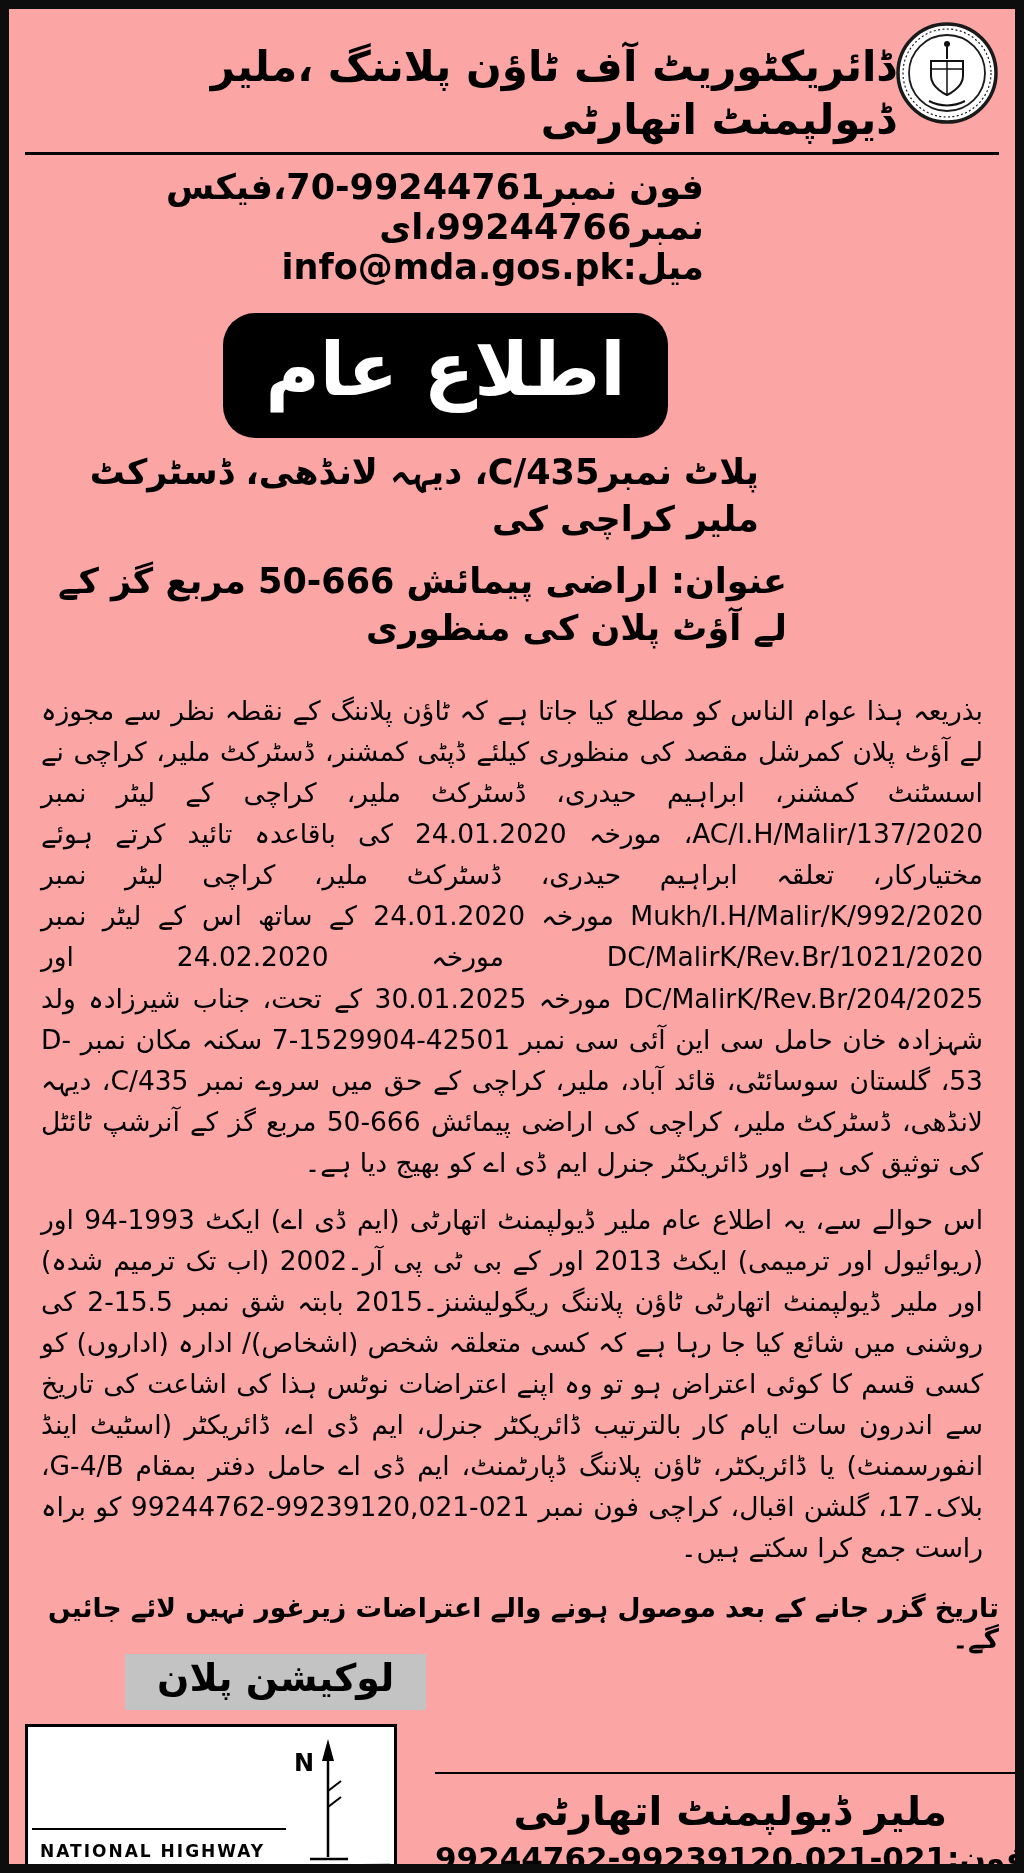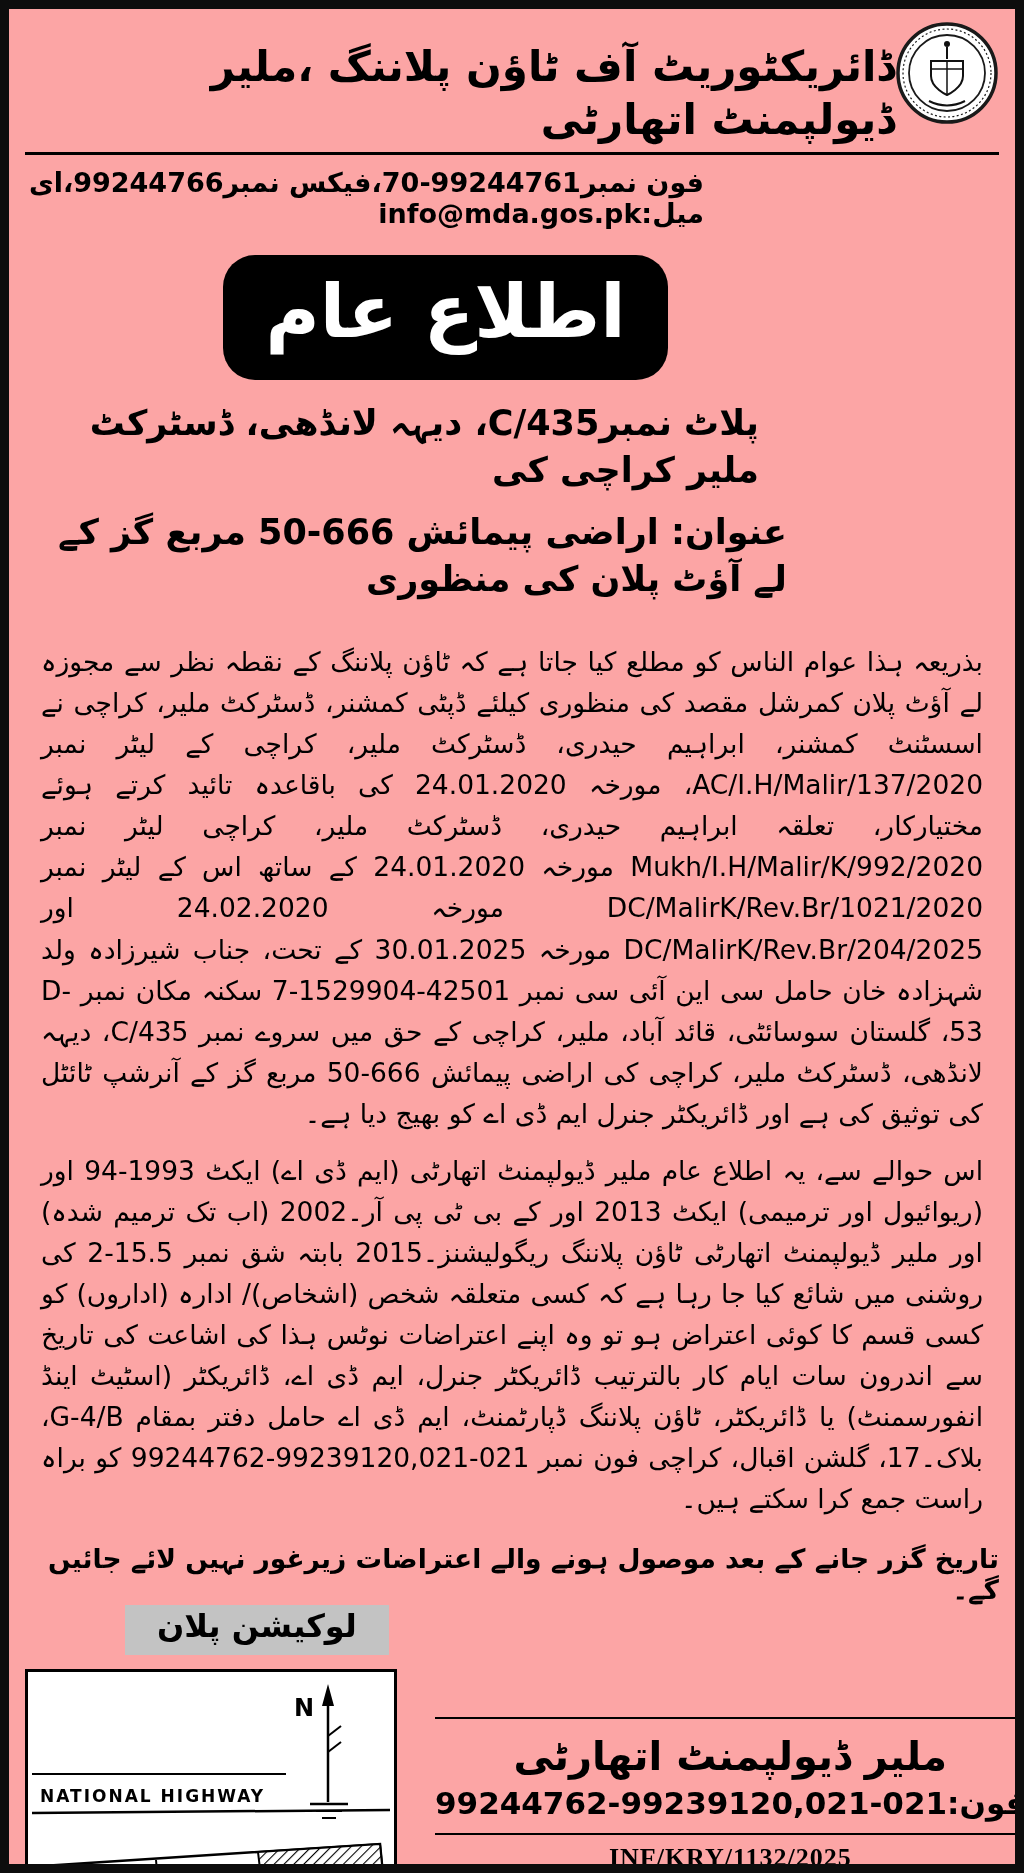--- a/index.html
+++ b/index.html
@@ -8,40 +8,40 @@
     background:#fca5a5;color:#000;border:9px solid #0d0d0d;
     padding:12px 16px 14px;overflow:hidden;
     font-family:"DejaVu Sans",sans-serif;
     display:flex;flex-direction:column;
   }
   
   .header-row{display:flex;align-items:flex-start;}
   .header-title{flex:1;direction:rtl;text-align:right;font-size:42px;font-weight:bold;line-height:1.25;padding-top:20px;padding-left:8px;}
   .seal{width:104px;height:104px;flex:0 0 auto;}
   .header-rule{border:none;border-top:3.5px solid #000;margin:6px 0 12px;}
-  .contact-line{direction:rtl;text-align:right;font-weight:bold;font-size:27px;padding-right:295px;}
+  .contact-line{direction:rtl;text-align:right;font-weight:bold;font-size:35px;padding-right:295px;}
   .head-office-line{direction:rtl;text-align:right;font-weight:bold;font-size:27px;padding-right:440px;margin-top:12px;}
   
   .notice-banner{
     width:445px;margin:26px 0 10px 198px;background:#000;color:#fff;
     border-radius:32px;text-align:center;font-size:74px;font-weight:bold;
     padding:14px 0 26px;line-height:1.15;
   }
   .subject-line{direction:rtl;text-align:right;font-weight:bold;font-size:35px;line-height:1.35;}
-  .subject-1{padding-right:240px;margin-top:10px;}
+  .subject-1{padding-right:240px;margin-top:1px;}
   .subject-2{padding-right:212px;margin-top:14px;}
   
   .notice-body{direction:rtl;text-align:justify;font-size:26.5px;line-height:1.55;margin-top:22px;}
   .notice-body p{margin:16px;}
   .closing-line{direction:rtl;text-align:right;font-size:26.5px;font-weight:bold;margin-top:8px;}
   .spacer{flex:1;}
   
   .location-label{
     display:inline-block;background:#c3c3c3;color:#000;font-weight:bold;
-    font-size:32px;direction:rtl;padding:2px 32px 10px;margin:0 0 14px 100px;
+    font-size:38px;direction:rtl;padding:2px 32px 10px;margin:0 0 14px 100px;
     align-self:flex-start;
   }
   .bottom-row{display:flex;align-items:stretch;}
   .map-box{width:372px;height:396px;border:3px solid #000;box-sizing:border-box;flex:0 0 auto;background:#fff;}
   .map-svg{width:100%;height:100%;display:block;}
   .right-col{flex:1;margin-left:38px;padding-top:48px;display:flex;flex-direction:column;}
   .authority-name{border-top:2px solid #000;direction:rtl;text-align:center;font-size:40px;font-weight:bold;padding:14px 0 4px;}
   .phone-line{direction:rtl;text-align:center;font-size:31px;font-weight:bold;padding:2px 0 12px;}
   .ref-number{border-top:2.5px solid #000;text-align:center;font-family:"Liberation Serif",serif;font-weight:bold;font-size:26px;letter-spacing:1px;padding:8px 0 6px;}
   

